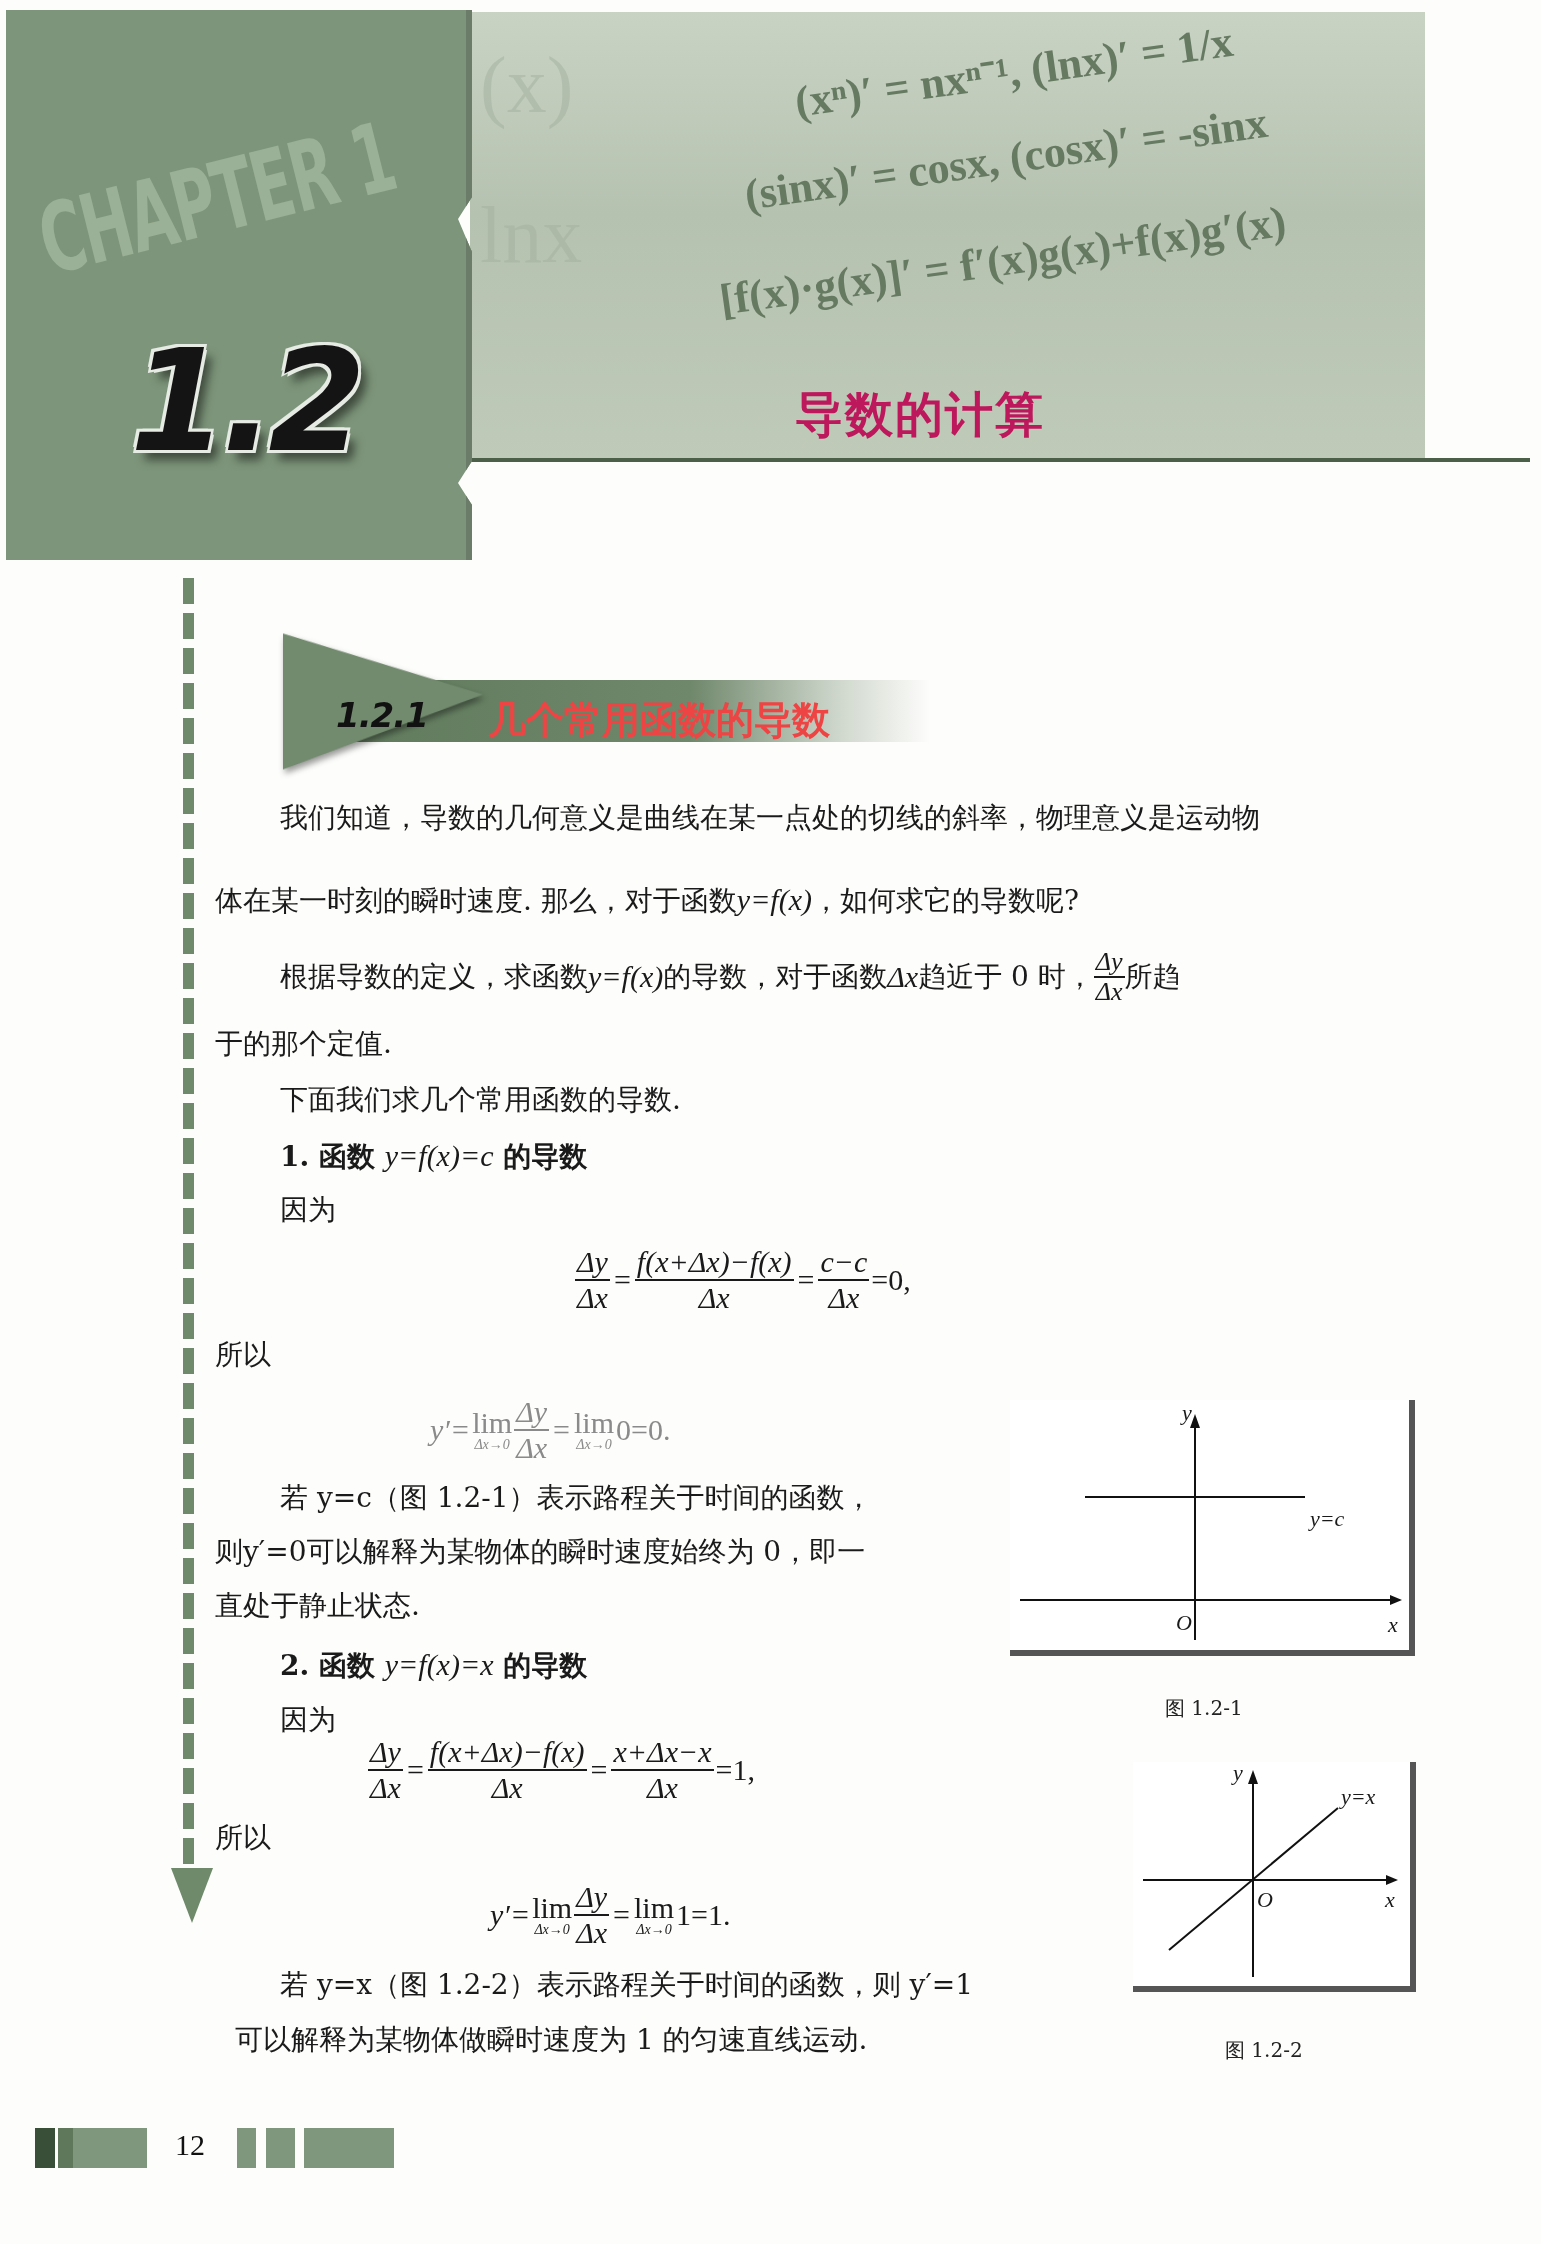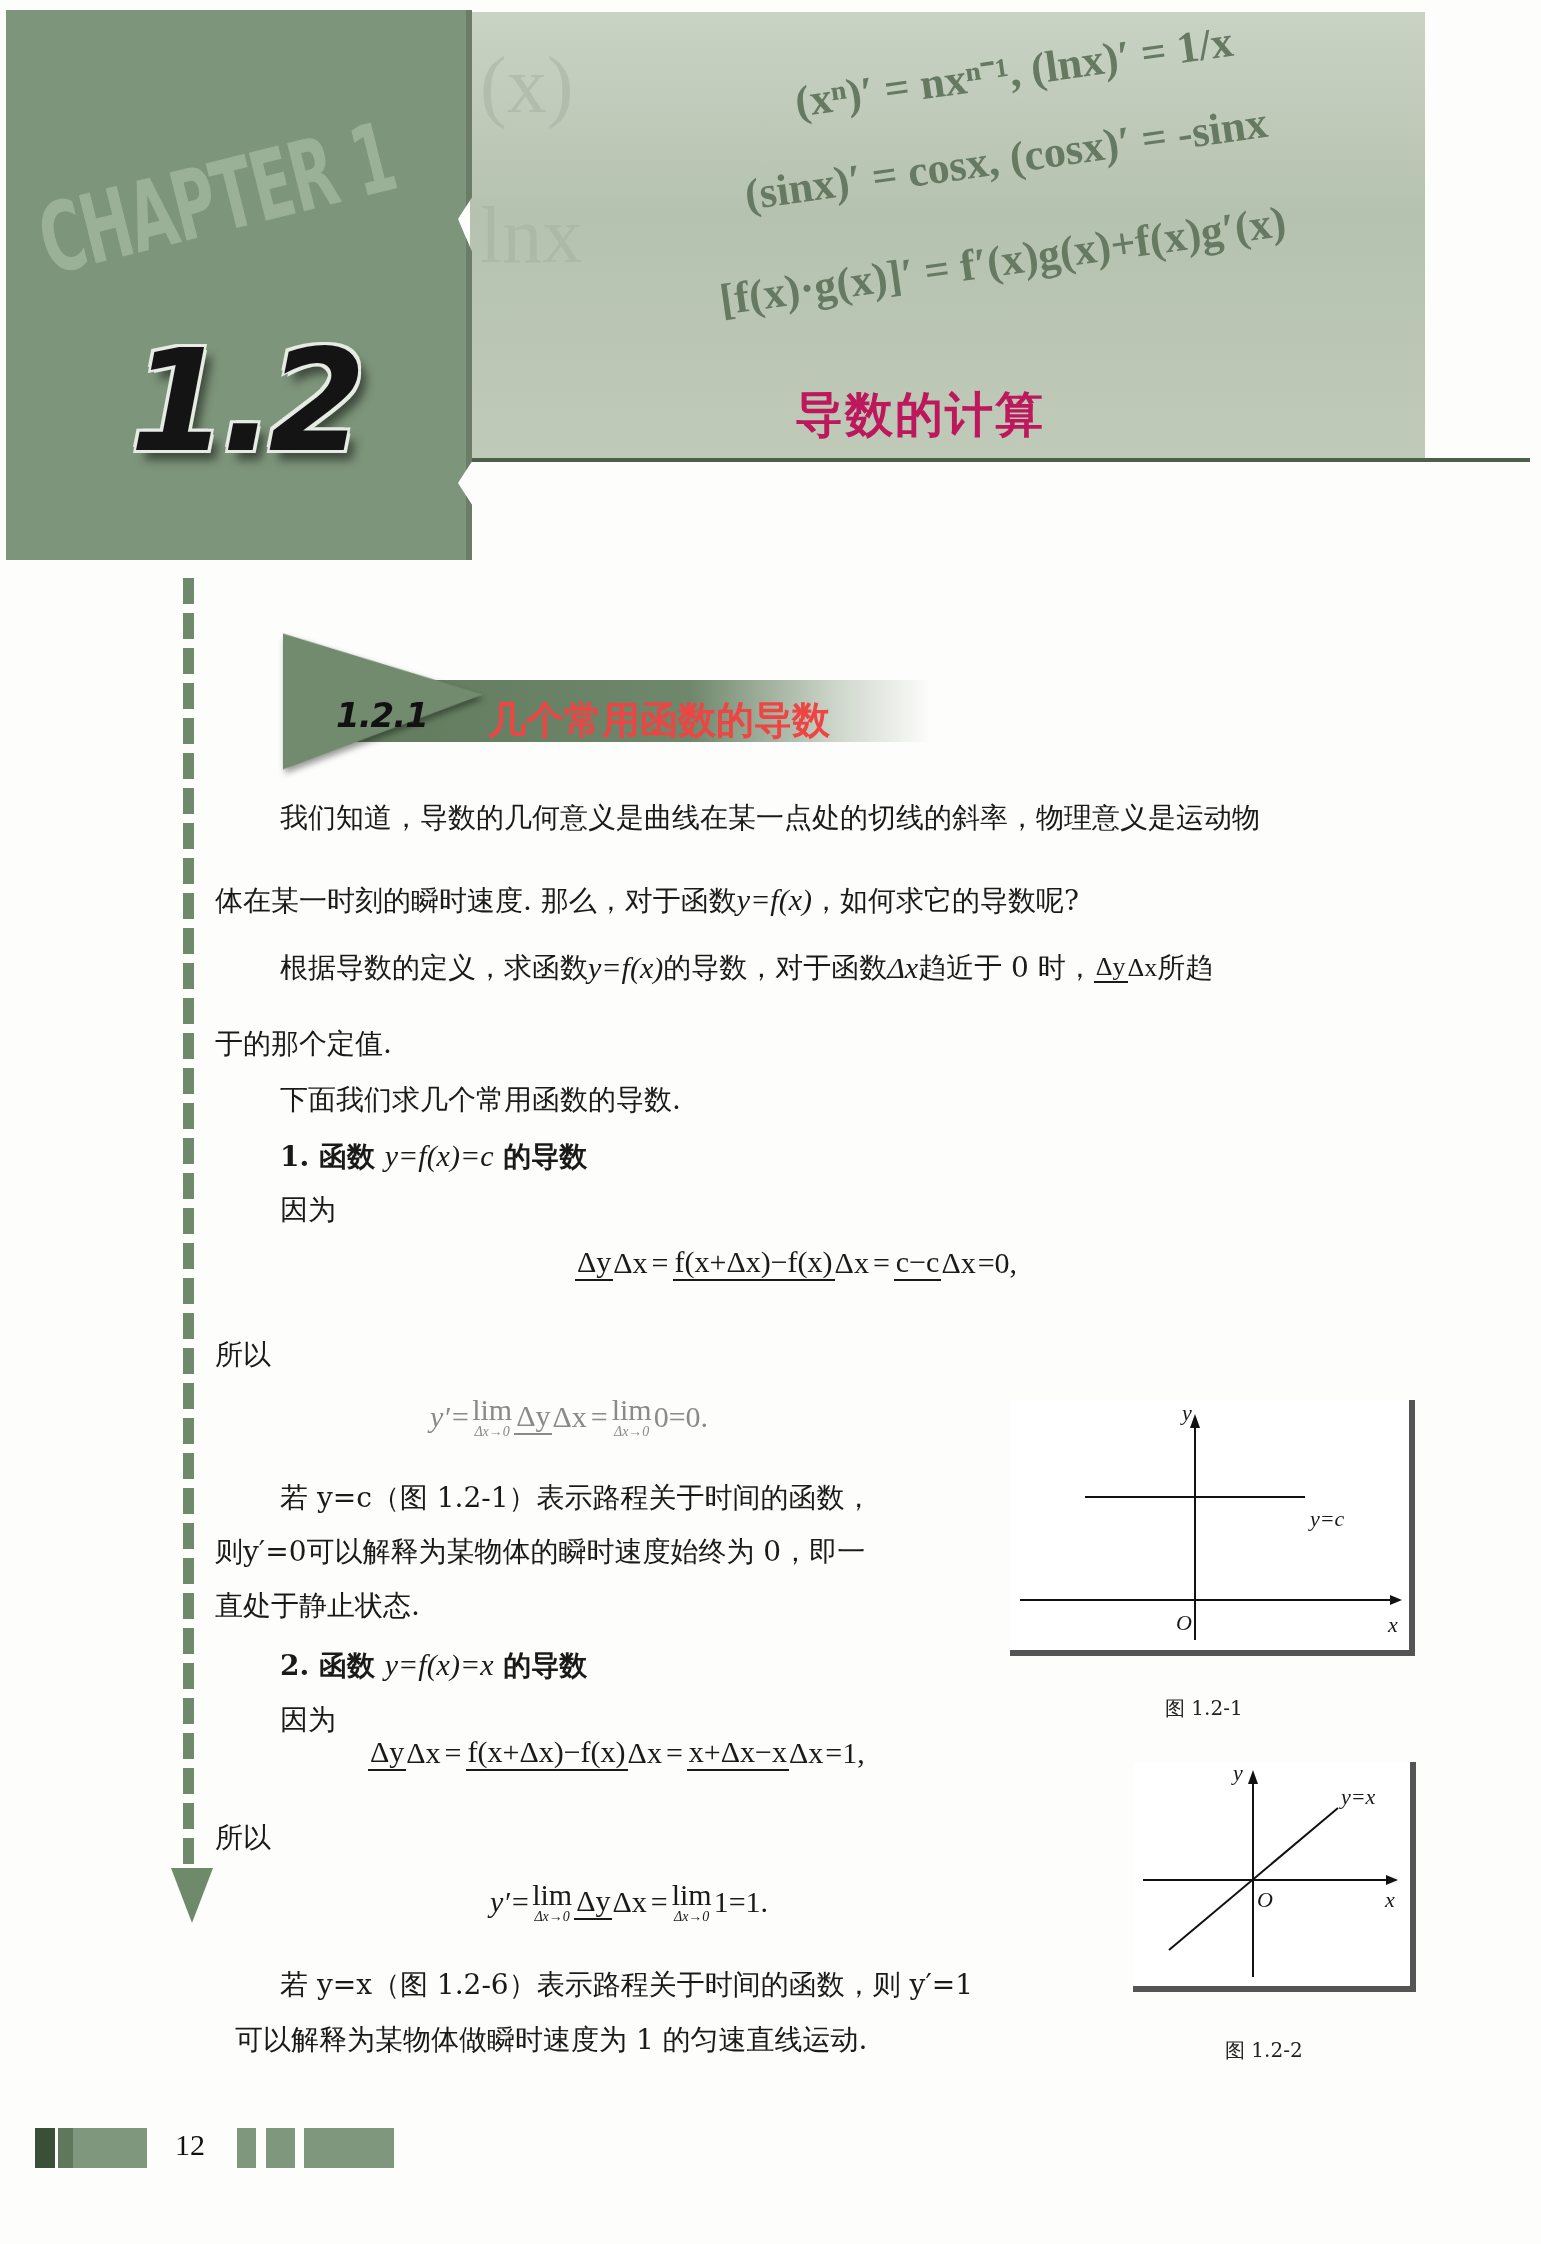--- a/index.html
+++ b/index.html
@@ -40,22 +40,22 @@
     border-bottom: 68px solid transparent; border-left: 200px solid #728a6e;
     filter: drop-shadow(2px 4px 3px rgba(0,0,0,0.4)); transform: skewY(-2deg); }
   .sub-number { left: 336px; top: 695px; font-family: "DejaVu Sans", sans-serif; font-weight: bold;
     font-style: italic; font-size: 34px; color: #111; letter-spacing: -1px; }
   .sub-title { left: 488px; top: 695px; font-family: "DejaVu Serif", serif; font-weight: bold; font-size: 38px; color: #ef4444; }
 
   
   .p { font-size: 28px; line-height: 40px; white-space: nowrap; color: #1a1a1a; }
   .bold { font-weight: bold; }
   .math { font-family: "Liberation Serif", serif; font-style: italic; font-size: 30px; }
-  .frac { display: inline-flex; flex-direction: row; align-items: center; vertical-align: middle;
-    font-family: "Liberation Serif", serif; font-size: 30px; line-height: 34px; justify-content: center; }
+  .frac { display: inline-flex; flex-direction: column; align-items: center; vertical-align: middle;
+    font-family: "Liberation Serif", serif; font-style: italic; font-size: 30px; line-height: 34px; justify-content: center; }
   .frac .num { border-bottom: 2px solid #1a1a1a; padding: 0 2px; }
   .eq { font-family: "Liberation Serif", serif; font-size: 30px; white-space: nowrap; display: flex; align-items: center; gap: 2px; }
   .eq span.op { font-style: normal; padding: 0 2px; }
   .lim { display: inline-flex; flex-direction: column; align-items: center; vertical-align: middle; line-height: 30px; }
   .lim .under { font-size: 14px; line-height: 14px; font-style: italic; }
   .faded { color: #8a8a8a; }
   .faded .frac .num { border-color: #8a8a8a; }
 
   
   .fig { background: #fff; border-right: 6px solid #555; border-bottom: 6px solid #555; }
@@ -200,21 +200,21 @@
       <span class="num">Δy</span>
       <span>Δx</span>
     </span>
   <span class="op">=</span>
   <span class="lim">
       <span>lim</span>
       <span class="under">Δx→0</span>
     </span>
   <span>1=1.</span>
 </div>
-<div class="abs p" style="left:280px;top:1965px;">若 y=x（图 1.2-6）表示路程关于时间的函数，则 y′=1</div>
+<div class="abs p" style="left:280px;top:1965px;">若 y=x（图 1.2-2）表示路程关于时间的函数，则 y′=1</div>
 <div class="abs p" style="left:215px;top:2020px;margin-left:20px;">可以解释为某物体做瞬时速度为 1 的匀速直线运动.</div>
 
 <div class="abs fig" style="left:1133px;top:1762px;width:283px;height:230px;">
   <svg width="280" height="225" viewBox="0 0 280 225">
     <line x1="10" y1="118" x2="255" y2="118" stroke="#111" stroke-width="2"></line>
     <polygon points="253,113 265,118 253,123" fill="#111"></polygon>
     <line x1="120" y1="215" x2="120" y2="20" stroke="#111" stroke-width="2"></line>
     <polygon points="115,22 120,8 125,22" fill="#111"></polygon>
     <line x1="36" y1="188" x2="205" y2="46" stroke="#111" stroke-width="2"></line>
   </svg>

